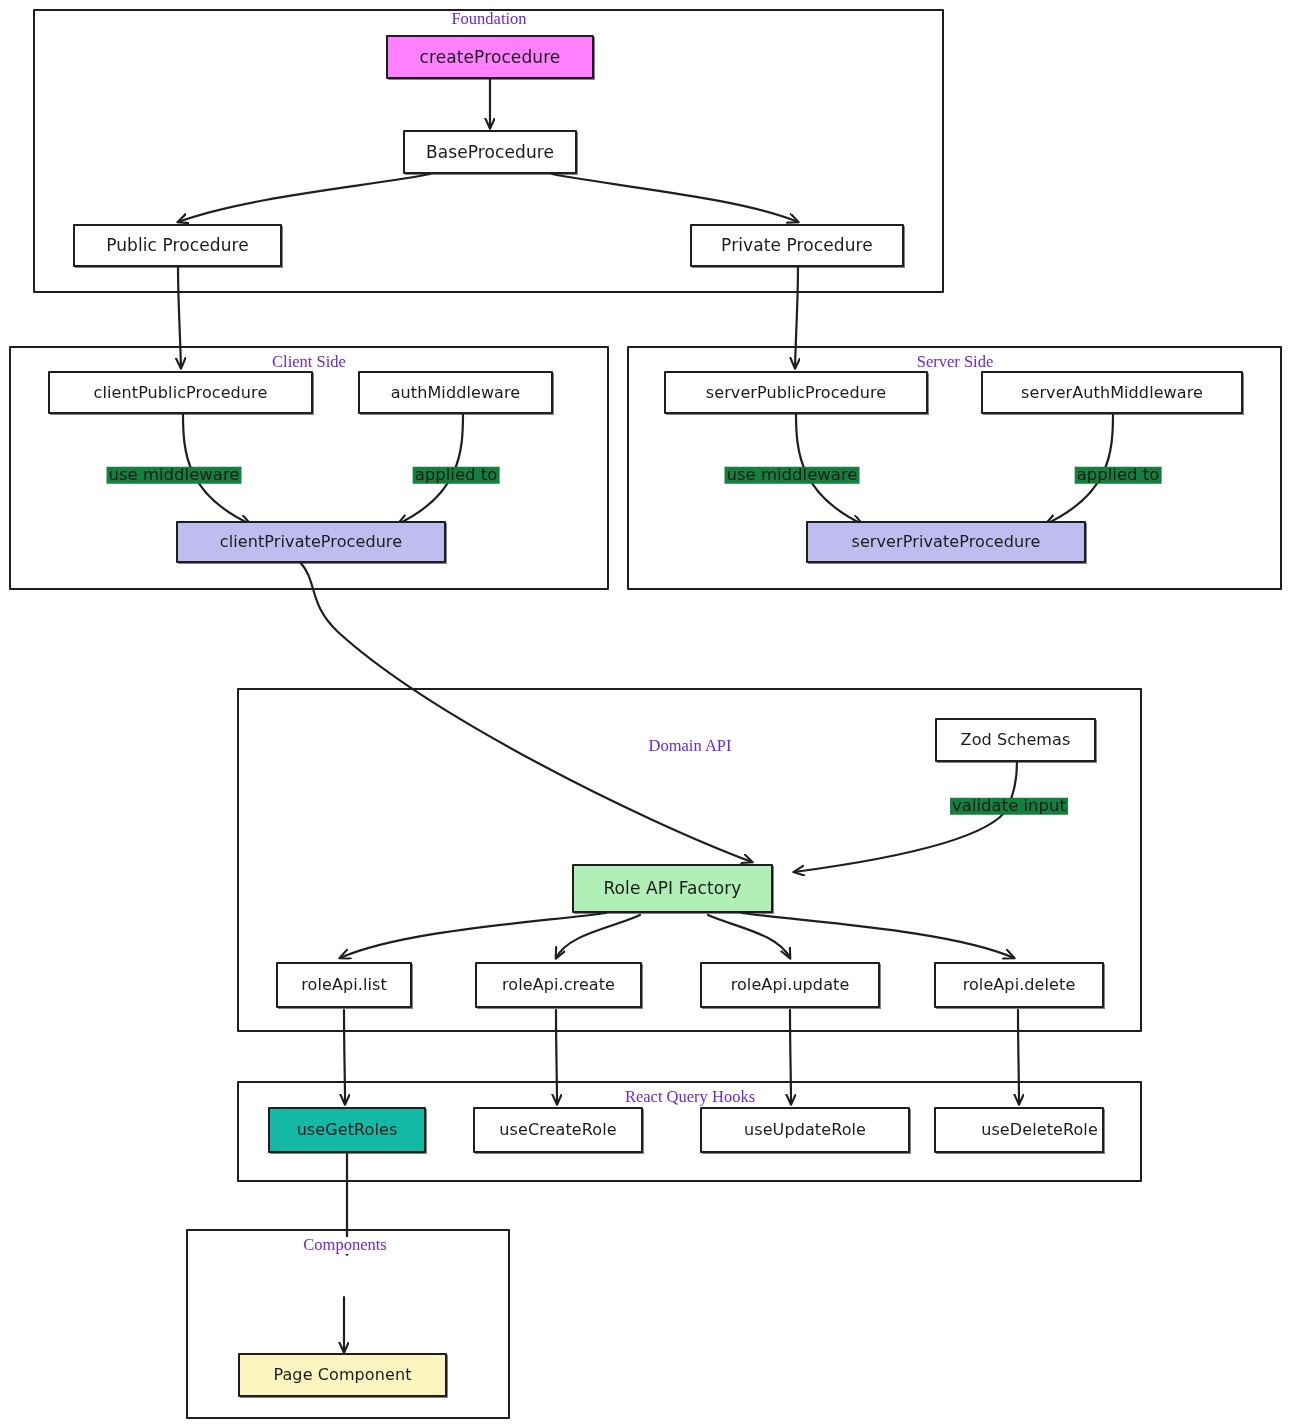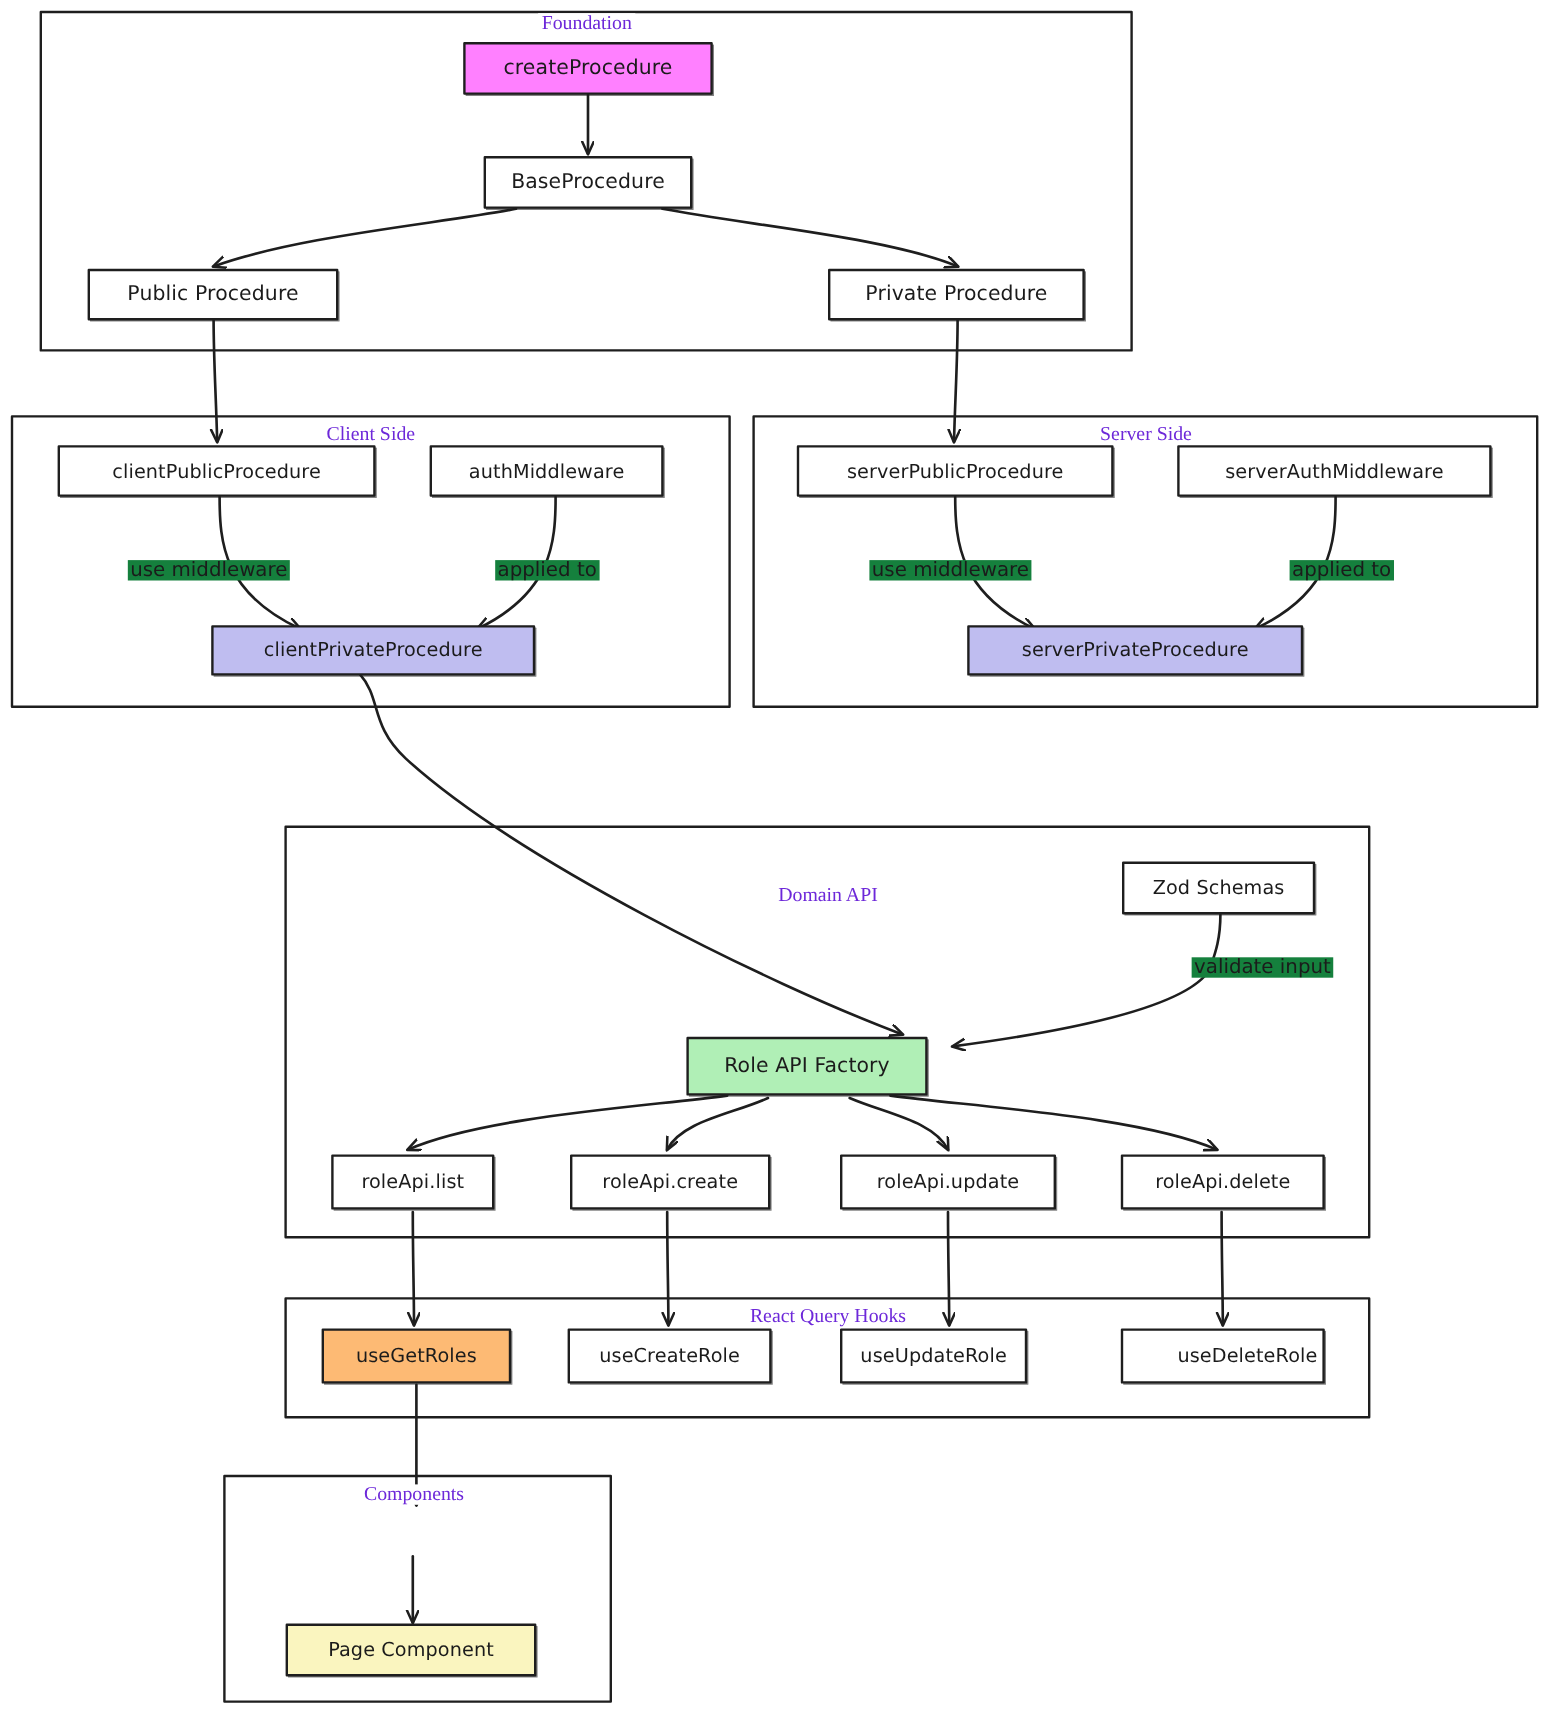--- a/index.html
+++ b/index.html
@@ -154,36 +154,36 @@
 
   <div class="node small" style="left:981px;top:371px;width:262px;height:43px;">serverAuthMiddleware</div>
 
   <div class="node small" style="left:806px;top:521px;width:280px;height:42px;background:#bfbdf0;">serverPrivateProcedure</div>
 
   <div class="edge-label" style="left:792px;top:475px;">use middleware</div>
   <div class="edge-label" style="left:1118px;top:475px;">applied to</div>
 
   <div class="node small" style="left:935px;top:718px;width:161px;height:44px;">Zod Schemas</div>
 
-  <div class="edge-label" style="left:1052px;top:806px;text-align:center;">validate input</div>
+  <div class="edge-label" style="left:1009px;top:806px;text-align:center;">validate input</div>
 
   <div class="node" style="left:572px;top:864px;width:201px;height:49px;background:#b0efb6;">Role API Factory</div>
 
   <div class="node small" style="left:276px;top:962px;width:136px;height:46px;">roleApi.list</div>
 
   <div class="node small" style="left:475px;top:962px;width:167px;height:46px;">roleApi.create</div>
 
   <div class="node small" style="left:700px;top:962px;width:180px;height:46px;">roleApi.update</div>
 
   <div class="node small" style="left:934px;top:962px;width:170px;height:46px;">roleApi.delete</div>
 
-  <div class="node small" style="left:268px;top:1107px;width:158px;height:46px;background:#fdba74;">useGetRoles</div>
+  <div class="node small" style="left:268px;top:1107px;width:158px;height:46px;background:#14b8a6;">useGetRoles</div>
 
   <div class="node small" style="left:473px;top:1107px;width:170px;height:46px;">useCreateRole</div>
 
-  <div class="node small" style="left:700px;top:1107px;width:156px;height:46px;">useUpdateRole</div>
+  <div class="node small" style="left:700px;top:1107px;width:210px;height:46px;">useUpdateRole</div>
 
   <div class="node small" style="left:934px;top:1107px;width:170px;height:46px;padding-left:41px;">useDeleteRole</div>
 
 
   <div class="node small" style="left:238px;top:1353px;width:209px;height:44px;background:#faf5bf;">Page Component</div>
 
 </div>
 
 </body></html>

